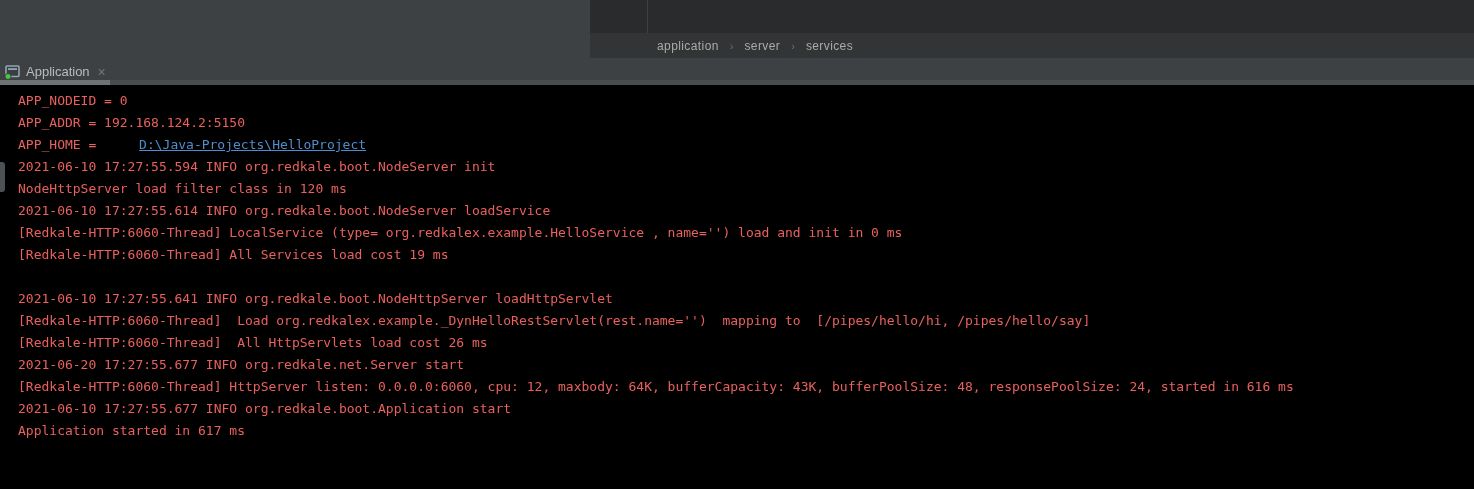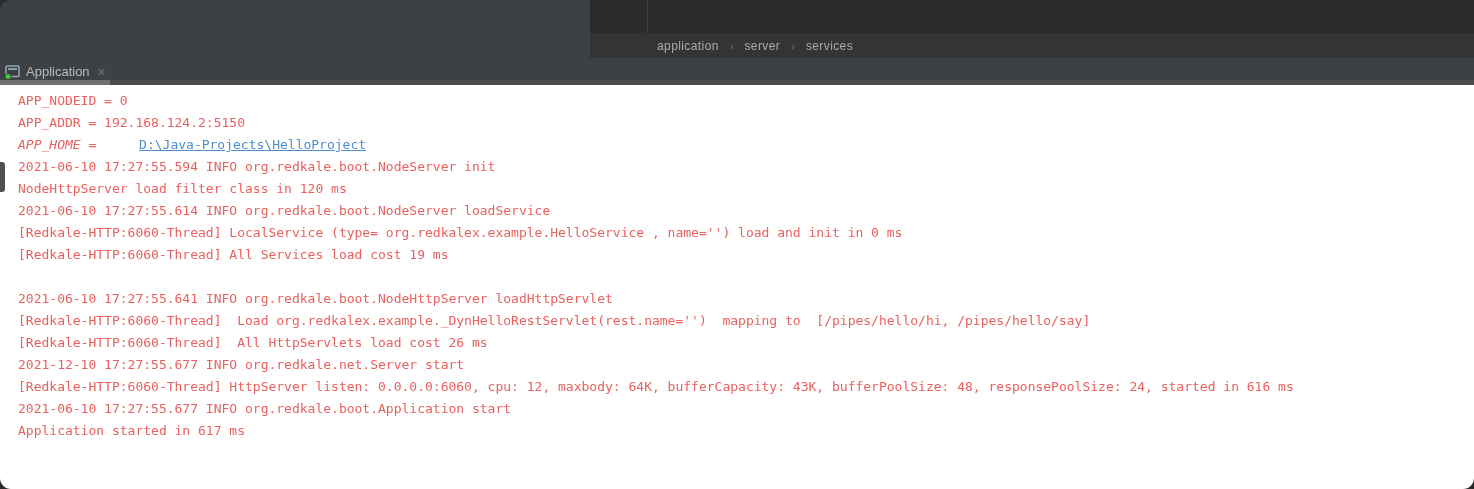--- a/index.html
+++ b/index.html
@@ -5,21 +5,20 @@
   html, body {
     margin: 0; padding: 0;
     background: #2b2b2b;
     font-family: "Liberation Sans", sans-serif;
   }
   #window {
     position: relative;
     width: 1474px; height: 489px;
     overflow: hidden;
     background: #2b2b2b;
-    border-radius: 11px;
   }
 
   
   #topband {
     position: absolute; left: 0; top: 0;
     width: 1474px; height: 58px;
     background: #2a2b2c;
     border-bottom: 1px solid #2f3132;
     box-sizing: border-box;
   }
@@ -80,21 +79,21 @@
   .tab-close {
     color: #75797b; font-size: 14px; line-height: 14px;
     margin-left: 3px; cursor: pointer;
   }
   .tab-icon { display: inline-block; width: 17px; height: 16px; }
 
   
   #console-output {
     position: absolute; left: 0; top: 85px;
     width: 1474px; height: 404px;
-    background: #ffffff;
+    background: #000000;
     padding: 5px 0 0 18px;
     box-sizing: border-box;
     overflow: hidden;
   }
   .console-line {
     height: 22px; line-height: 22px;
     font-family: "DejaVu Sans Mono", monospace;
     font-size: 13px;
     white-space: pre;
   }
@@ -140,30 +139,30 @@
       </span>
       <span class="tab-label">Application</span>
       <span class="tab-close">×</span>
     </div>
     <div id="tab-underline"></div>
   </div>
 
   <div id="console-output">
       <div class="console-line"><span style="color: rgb(232, 97, 94);">APP_NODEID = 0</span></div>
       <div class="console-line"><span style="color: rgb(232, 97, 94);">APP_ADDR = 192.168.124.2:5150</span></div>
-      <div class="console-line"><span style="color: rgb(232, 97, 94); font-style: italic;">APP_HOME = </span><a class="link" style="color: rgb(78, 141, 206);">D:\Java-Projects\HelloProject</a></div>
+      <div class="console-line"><span style="color: rgb(232, 97, 94);">APP_HOME = </span><a class="link" style="color: rgb(78, 141, 206);">D:\Java-Projects\HelloProject</a></div>
       <div class="console-line"><span style="color: rgb(232, 97, 94);">2021-06-10 17:27:55.594 INFO org.redkale.boot.NodeServer init</span></div>
       <div class="console-line"><span style="color: rgb(232, 97, 94);">NodeHttpServer load filter class in 120 ms</span></div>
       <div class="console-line"><span style="color: rgb(232, 97, 94);">2021-06-10 17:27:55.614 INFO org.redkale.boot.NodeServer loadService</span></div>
       <div class="console-line"><span style="color: rgb(232, 97, 94);">[Redkale-HTTP:6060-Thread] LocalService (type= org.redkalex.example.HelloService , name='') load and init in 0 ms</span></div>
       <div class="console-line"><span style="color: rgb(232, 97, 94);">[Redkale-HTTP:6060-Thread] All Services load cost 19 ms</span></div>
       <div class="console-line"><span style="color: rgb(232, 97, 94);"></span></div>
       <div class="console-line"><span style="color: rgb(232, 97, 94);">2021-06-10 17:27:55.641 INFO org.redkale.boot.NodeHttpServer loadHttpServlet</span></div>
       <div class="console-line"><span style="color: rgb(232, 97, 94);">[Redkale-HTTP:6060-Thread]  Load org.redkalex.example._DynHelloRestServlet(rest.name='')  mapping to  [/pipes/hello/hi, /pipes/hello/say]</span></div>
       <div class="console-line"><span style="color: rgb(232, 97, 94); margin-top: 16px;">[Redkale-HTTP:6060-Thread]  All HttpServlets load cost 26 ms</span></div>
-      <div class="console-line"><span style="color: rgb(232, 97, 94);">2021-12-10 17:27:55.677 INFO org.redkale.net.Server start</span></div>
+      <div class="console-line"><span style="color: rgb(232, 97, 94);">2021-06-20 17:27:55.677 INFO org.redkale.net.Server start</span></div>
       <div class="console-line"><span style="color: rgb(232, 97, 94);">[Redkale-HTTP:6060-Thread] HttpServer listen: 0.0.0.0:6060, cpu: 12, maxbody: 64K, bufferCapacity: 43K, bufferPoolSize: 48, responsePoolSize: 24, started in 616 ms</span></div>
       <div class="console-line"><span style="color: rgb(232, 97, 94);">2021-06-10 17:27:55.677 INFO org.redkale.boot.Application start</span></div>
       <div class="console-line"><span style="color: rgb(232, 97, 94);">Application started in 617 ms</span></div>
     </div>
   <div id="gutter-marker"></div>
 
 </div>
 
 </body></html>

